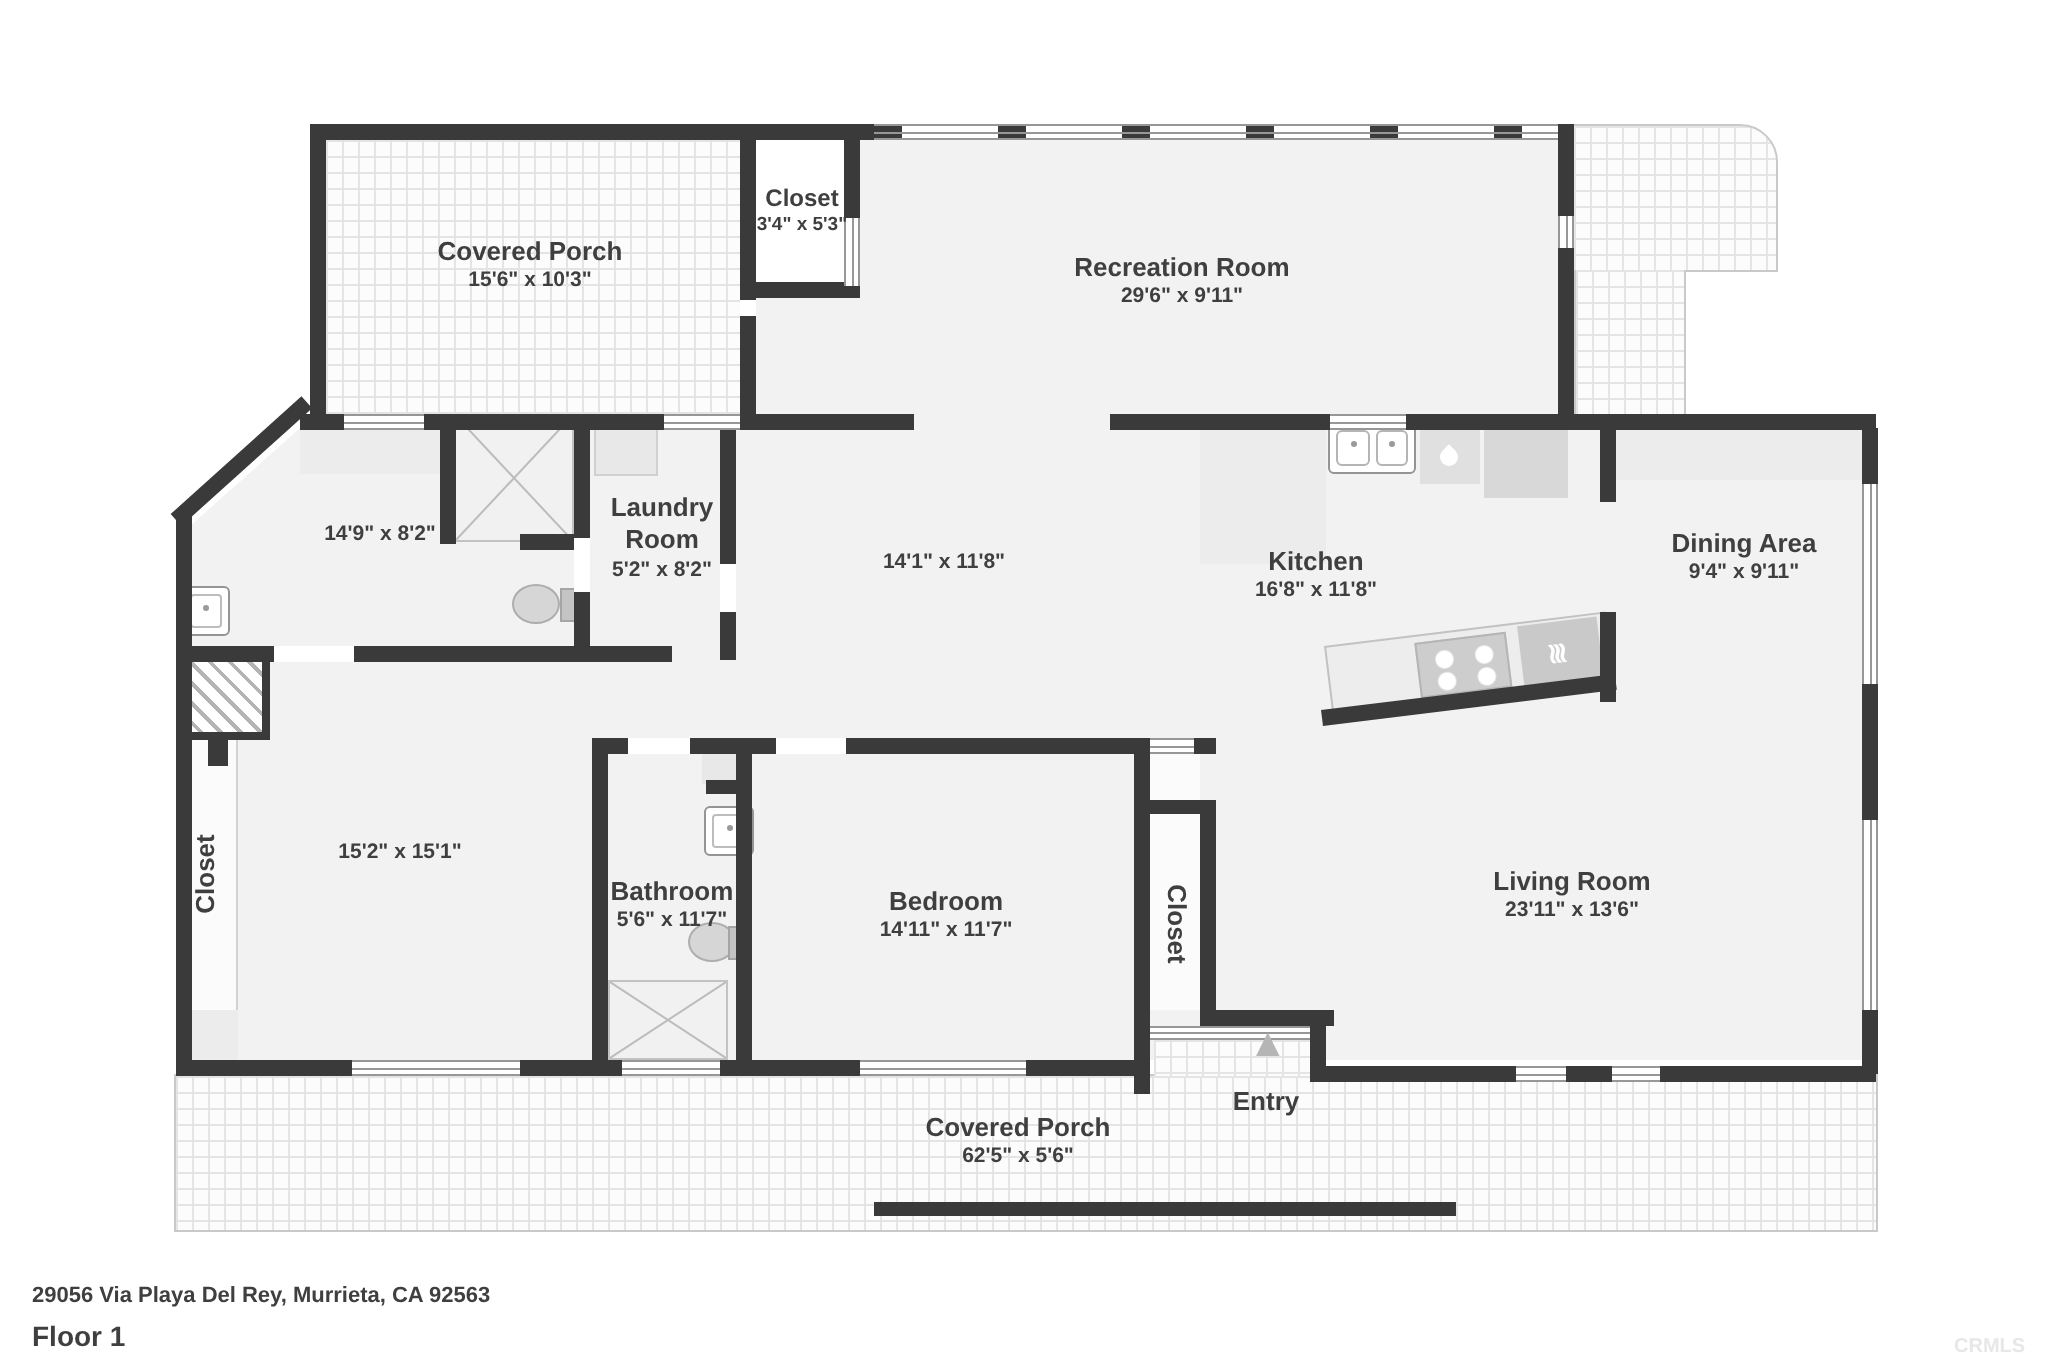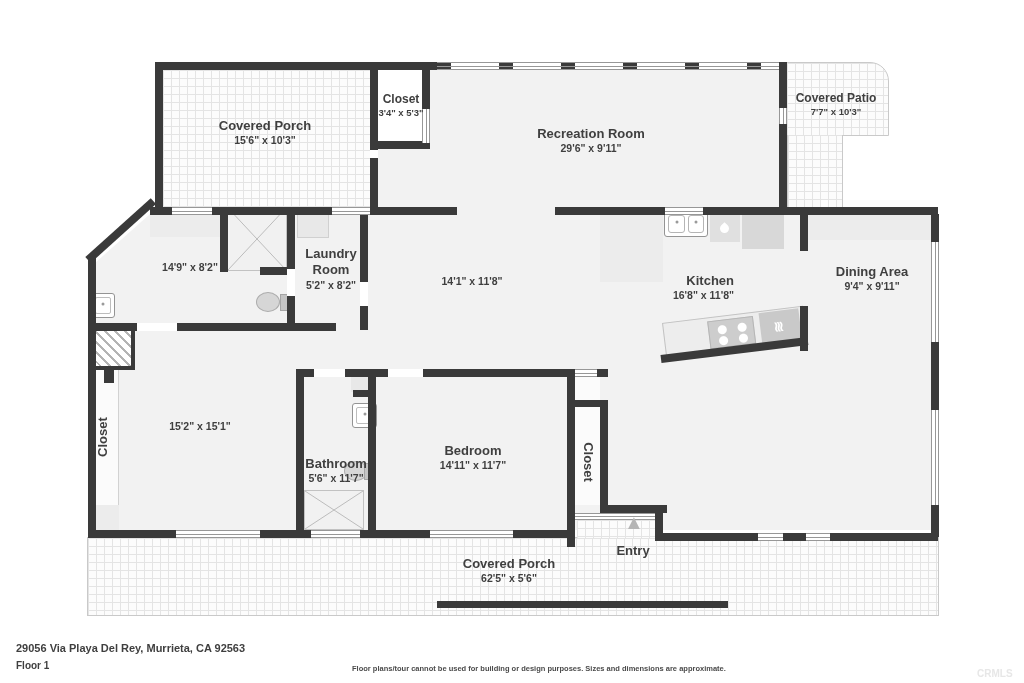--- a/index.html
+++ b/index.html
@@ -109,55 +109,55 @@
       <span class="dm">15'6" x 10'3"</span>
     </div>
     <div class="label sm" style="left:361px;top:92px;width:80px;">
       <span class="nm">Closet</span>
       <span class="dm">3'4" x 5'3"</span>
     </div>
     <div class="label" style="left:491px;top:126px;width:200px;text-align:center;">
       <span class="nm">Recreation Room</span>
       <span class="dm">29'6" x 9'11"</span>
     </div>
-    <div class="label sm" style="left:776px;top:91px;width:120px;">
-      <span class="nm">Covered Patio</span>
-      <span class="dm">7'7" x 10'3"</span>
-    </div>
     <div class="label" style="left:90px;top:261px;width:200px;">
       <span class="dm">14'9" x 8'2"</span>
     </div>
     <div class="label" style="left:291px;top:246px;width:80px;">
       <span class="nm">Laundry Room</span>
       <span class="dm">5'2" x 8'2"</span>
     </div>
     <div class="label" style="left:372px;top:275px;width:200px;">
       <span class="dm">14'1" x 11'8"</span>
     </div>
-    <div class="label" style="left:634px;top:273px;width:100px;text-align:right;">
+    <div class="label" style="left:608px;top:273px;width:100px;">
       <span class="nm">Kitchen</span>
       <span class="dm">16'8" x 11'8"</span>
     </div>
     <div class="label" style="left:812px;top:264px;width:120px;">
       <span class="nm">Dining Area</span>
       <span class="dm">9'4" x 9'11"</span>
     </div>
     <div class="vlabel" style="left:71px;top:429px;transform:rotate(-90deg);">Closet</div>
     <div class="label" style="left:100px;top:420px;width:200px;">
       <span class="dm">15'2" x 15'1"</span>
     </div>
-    <div class="label" style="left:286px;top:456px;width:100px;">
+    <div class="label" style="left:286px;top:438px;width:100px;">
       <span class="nm">Bathroom</span>
       <span class="dm">5'6" x 11'7"</span>
     </div>
     <div class="label" style="left:413px;top:443px;width:120px;">
       <span class="nm">Bedroom</span>
       <span class="dm">14'11" x 11'7"</span>
     </div>
     <div class="vlabel" style="left:556px;top:454px;transform:rotate(90deg);">Closet</div>
+    <div class="label" style="left:706px;top:433px;width:160px;">
+      <span class="nm">Living Room</span>
+      <span class="dm">23'11" x 13'6"</span>
+    </div>
     <div class="label" style="left:593px;top:543px;width:80px;">
       <span class="nm">Entry</span>
     </div>
     <div class="label" style="left:409px;top:556px;width:200px;">
       <span class="nm">Covered Porch</span>
       <span class="dm">62'5" x 5'6"</span>
     </div>
   <div class="fill" style="left: 377px; top: 69px; width: 402px; height: 145px; background: rgb(242, 242, 242);"></div>
       <div class="fill" style="left: 95px; top: 214px; width: 836px; height: 316px; background: rgb(242, 242, 242); clip-path: polygon(55px 0px, 100% 0px, 100% 100%, 0px 100%, 0px 49px);"></div>
       <div class="fill" style="left: 378px; top: 70px; width: 44px; height: 71px; background: rgb(255, 255, 255);"></div>
@@ -240,16 +240,15 @@
       <div class="door" style="left: 314px; top: 369px; width: 31px; height: 8px;"></div>
       <div class="door" style="left: 388px; top: 369px; width: 35px; height: 8px;"></div>
       <div class="door" style="left: 287px; top: 269px; width: 8px; height: 27px;"></div>
       <div class="door" style="left: 360px; top: 282px; width: 8px; height: 24px;"></div>
       <div class="door" style="left: 370px; top: 150px; width: 8px; height: 8px;"></div>
       <div class="fixture" style="left: 842px; top: 135px; width: 46px; height: 1px; background: rgb(201, 201, 201);"></div>
       <div class="fixture" style="left: 842px; top: 135px; width: 1px; height: 72px; background: rgb(201, 201, 201);"></div>
     </div>
 
   <div class="footer-line" style="left:16px;top:642px;font-size:11px;">29056 Via Playa Del Rey, Murrieta, CA 92563</div>
-  <div class="footer-line" style="left:16px;top:660px;font-size:10px;">Floor 1</div>
-  <div class="footer-line" style="left:352px;top:664px;font-size:7.5px;color:#4a4a4a;">Floor plans/tour cannot be used for building or design purposes. Sizes and dimensions are approximate.</div>
+  <div class="footer-line" style="left:16px;top:660px;font-size:14px;">Floor 1</div>
   <div class="footer-line" style="left:977px;top:668px;font-size:10px;color:#e7e7e7;">CRMLS</div>
 </div>
 
 </body></html>

